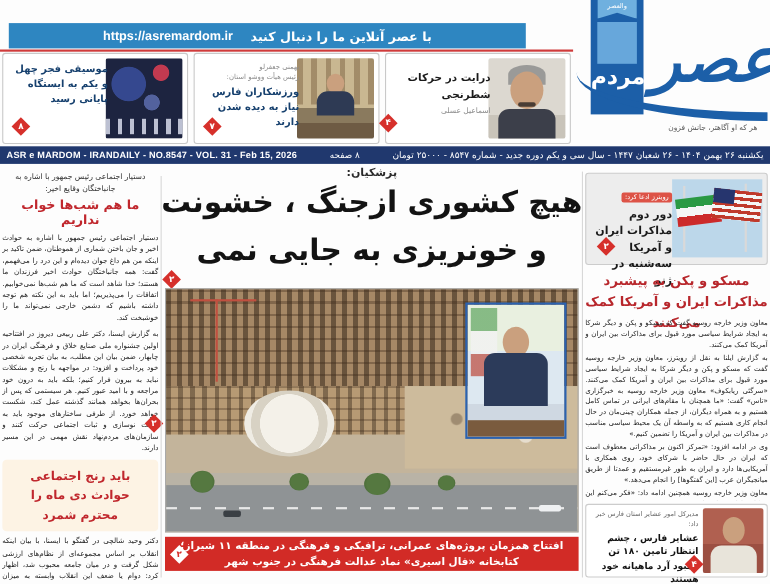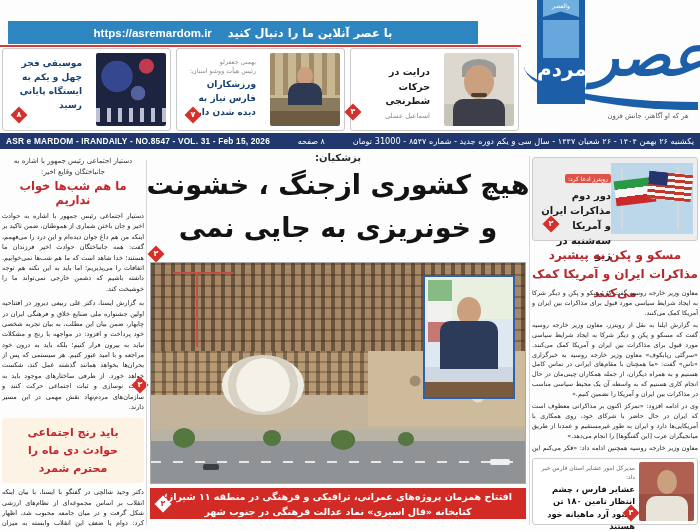--- a/index.html
+++ b/index.html
@@ -9,21 +9,21 @@
   .topbar{position:absolute;left:8px;top:21px;width:470px;height:23px;background:#2e86c1;
           display:flex;align-items:center;justify-content:center;gap:16px;color:#fff;}
   .tb-url{font-size:11.5px;font-weight:bold;font-family:"Liberation Sans",sans-serif;text-align:center;}
   .tb-text{font-size:11.5px;font-weight:bold;}
   .rule-red{position:absolute;left:0;top:45px;width:521px;height:2px;background:#cf3b3b;}
   
   .teaser{position:absolute;top:48px;height:81px;width:167px;border:1px solid #c9c9c9;
           border-radius:3px;background:#fff;}
   .t1{left:2px}.t2{left:176px}.t3{left:350px}
   .t-img{position:absolute;right:4px;top:4px;bottom:4px;width:70px;overflow:hidden;border-radius:2px;}
-  .t-text{position:absolute;left:8px;top:8px;right:88px;}
+  .t-text{position:absolute;left:8px;top:8px;right:72px;}
   .t-title{font-size:9px;font-weight:800;line-height:1.55;color:#16406e;}
   .t-title.dark{color:#1a1a1a;font-size:9.5px;}
   .t-kicker{font-size:6.3px;color:#8a8a8a;line-height:1.5;}
   .t-author{font-size:6.8px;color:#8a8a8a;margin-top:3px;}
   
   .img-music{background:
       radial-gradient(circle at 72% 18%,#c23a50 0 9%,transparent 10%),
       radial-gradient(circle at 30% 32%,#35488f 0 22%,transparent 23%),
       radial-gradient(circle at 60% 55%,#53629e 0 12%,transparent 13%),#1d2440;}
   .performers{position:absolute;left:0;right:0;bottom:4px;height:14px;
@@ -194,21 +194,21 @@
     <div class="banner-inner"></div>
     <div class="logo-mardom">مردم</div>
   </div>
   <div class="logo-asr">عصر</div>
   <div class="swoosh"></div>
   <div class="motto" dir="rtl">هر که او آگاهتر، جانش فزون</div>
 
   <div class="dateline">
     <span class="dl-latin">ASR e MARDOM - IRANDAILY - NO.8547 - VOL. 31 - Feb 15, 2026</span>
     <span class="dl-pages" dir="rtl">۸ صفحه</span>
-    <span class="dl-fa" dir="rtl">یکشنبه ۲۶ بهمن ۱۴۰۴ - ۲۶ شعبان ۱۴۴۷ - سال سی و یکم دوره جدید - شماره ۸۵۴۷ - 31000 تومان</span>
+    <span class="dl-fa" dir="rtl">یکشنبه ۲۶ بهمن ۱۴۰۴ - ۲۶ شعبان ۱۴۴۷ - سال سی و یکم دوره جدید - شماره ۸۵۴۷ - ۲۵۰۰۰ تومان</span>
   </div>
 
   <div class="lead-kicker" dir="rtl">پزشکیان:</div>
   <div class="lead-headline" dir="rtl">هیچ کشوری ازجنگ ، خشونت و خونریزی به جایی نمی رسد</div>
   <div class="dmn" style="left:150px;top:248px">
       <span>۲</span>
     </div>
 
   <div class="photo">
     <div class="ph-bldg"></div>

